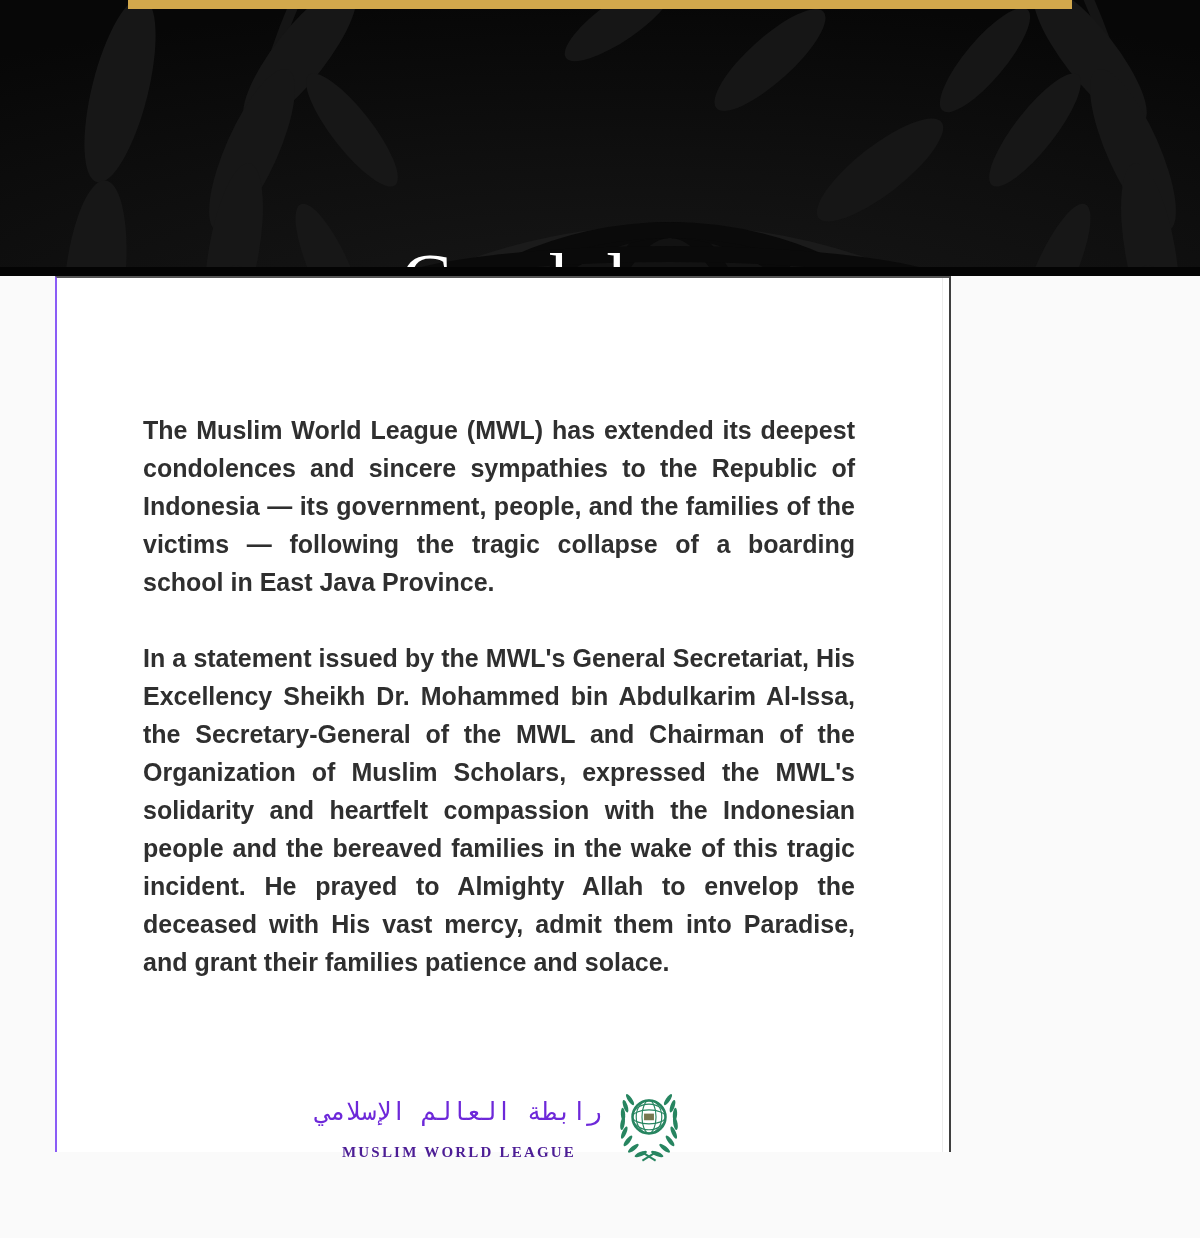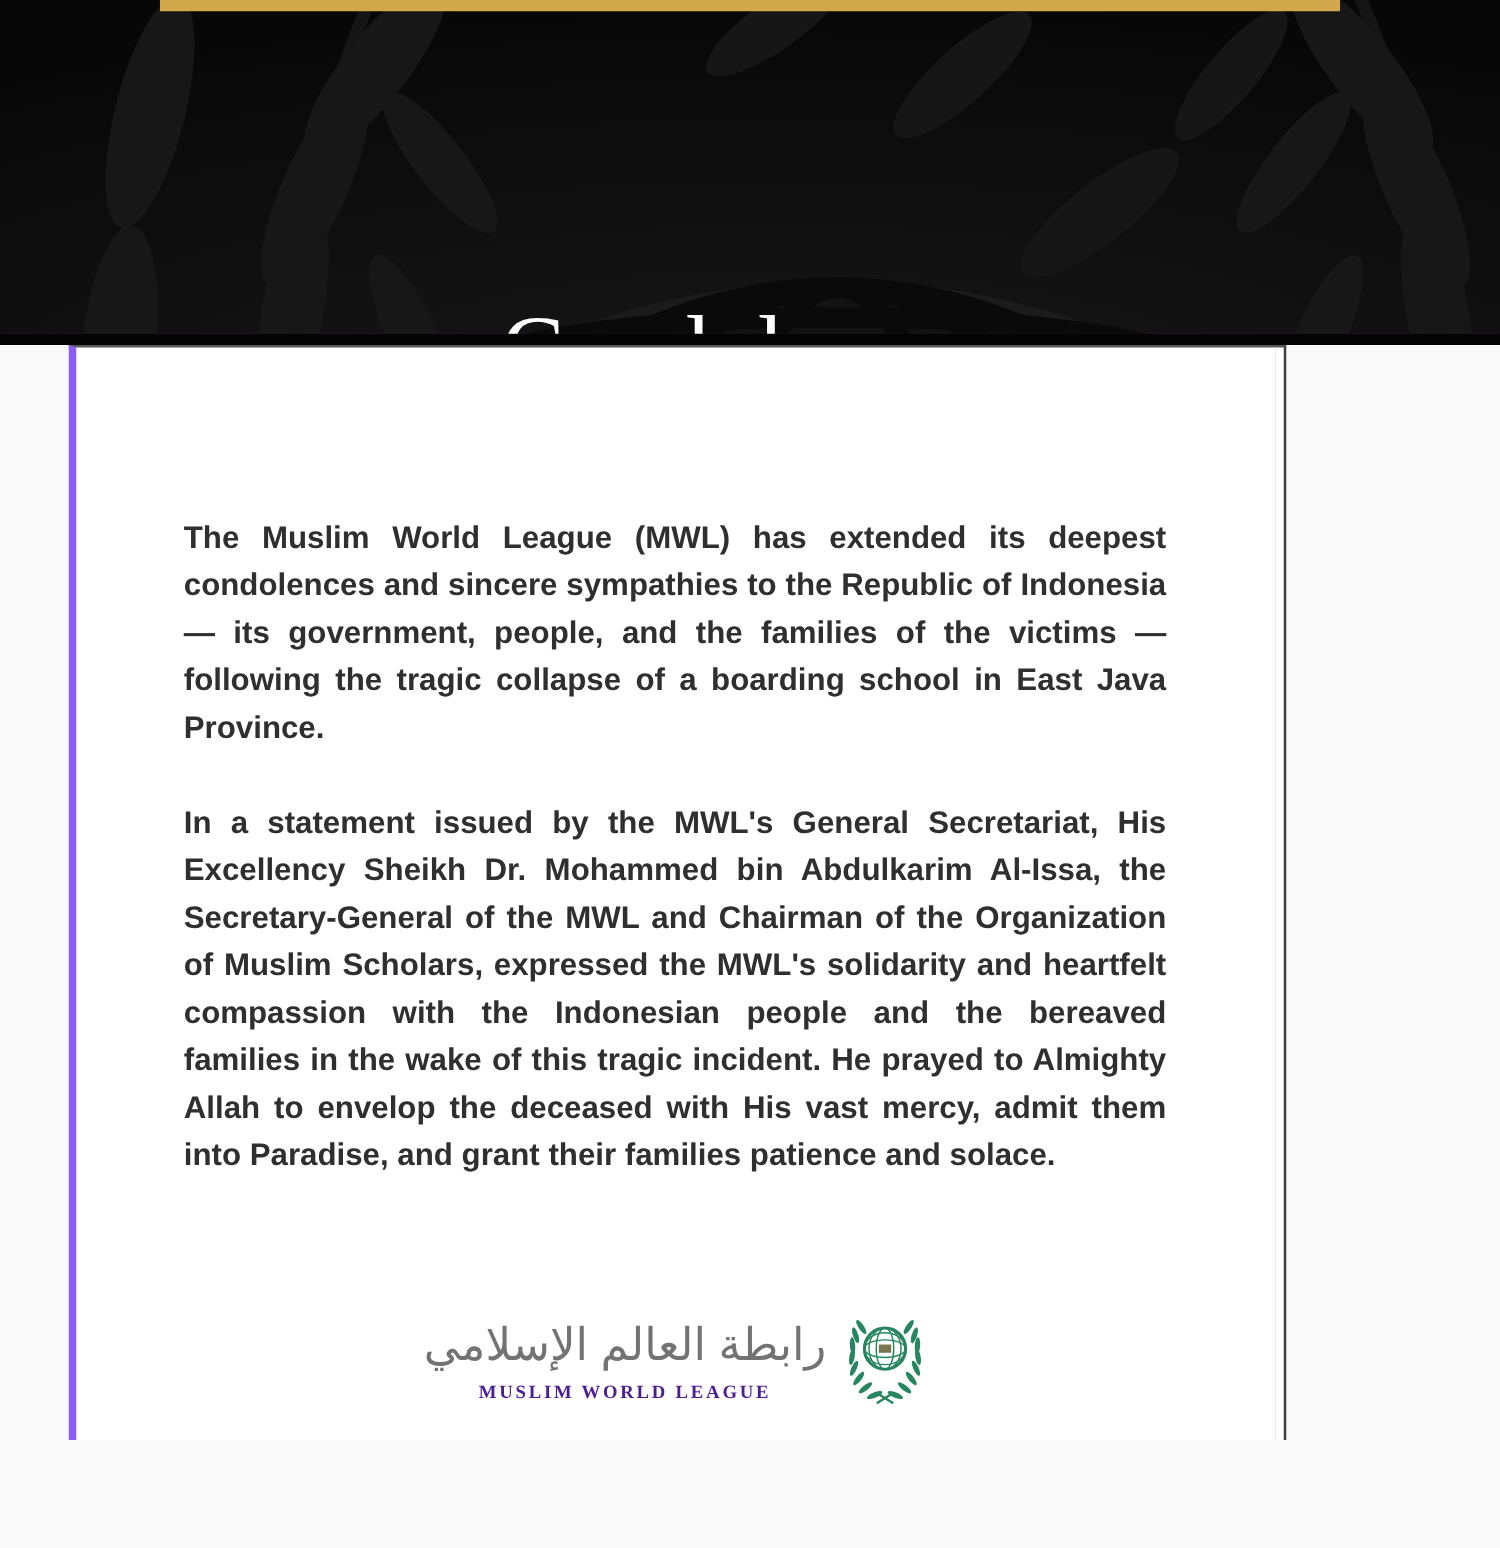--- a/index.html
+++ b/index.html
@@ -53,24 +53,24 @@
 
   
   .content-wrap {
     position: relative;
     height: 876px;
     background: #fafafa;
   }
   .card {
     position: relative;
     margin-left: 55px;
-    width: 974px;
+    width: 896px;
     height: 876px;
     background: #ffffff;
-    border-left: 6px solid #8b5cf6;
+    border-left: 2px solid #8b5cf6;
     border-right: 2px solid #3f3f3f;
     border-top: 2px solid #565656;
     padding: 133px 94px 0 86px;
   }
   .card::after {            
     content: "";
     position: absolute;
     top: 0; bottom: 0; right: 6px;
     width: 1px;
     background: #ececec;
@@ -87,24 +87,24 @@
   
   .logo {
     margin-top: 104px;
     display: flex;
     align-items: center;
     justify-content: center;
     gap: 14px;
   }
   .logo-textcol { text-align: center; }
   .logo-arabic {
-    font-family: Liberation Sans, sans-serif;
-    font-size: 36px;
+    font-family: Liberation Mono, monospace;
+    font-size: 25px;
     line-height: 44px;
-    color: #737373;
+    color: #6d28d9;
     direction: rtl;
     white-space: nowrap;
   }
   .logo-latin {
     margin-top: 8px;
     font-family: "Liberation Serif", serif;
     font-weight: 700;
     font-size: 15px;
     letter-spacing: 2.2px;
     color: #4c1d95;

